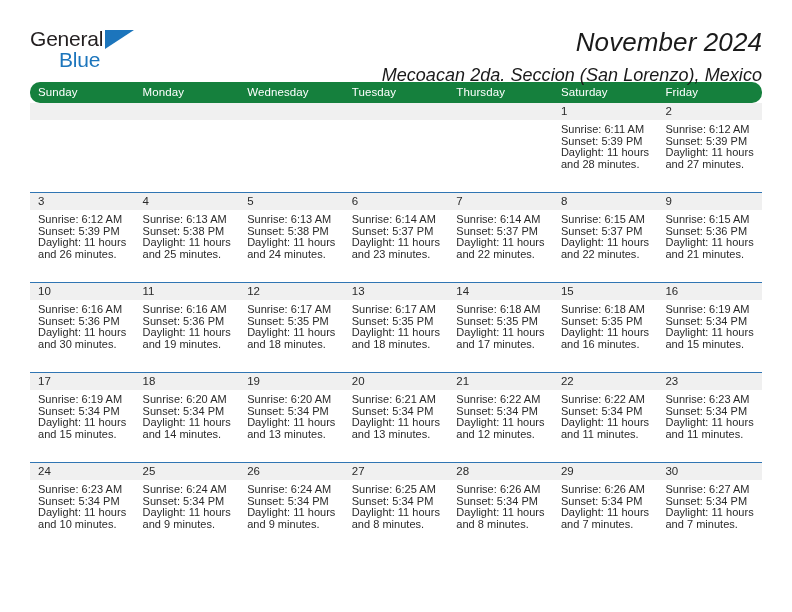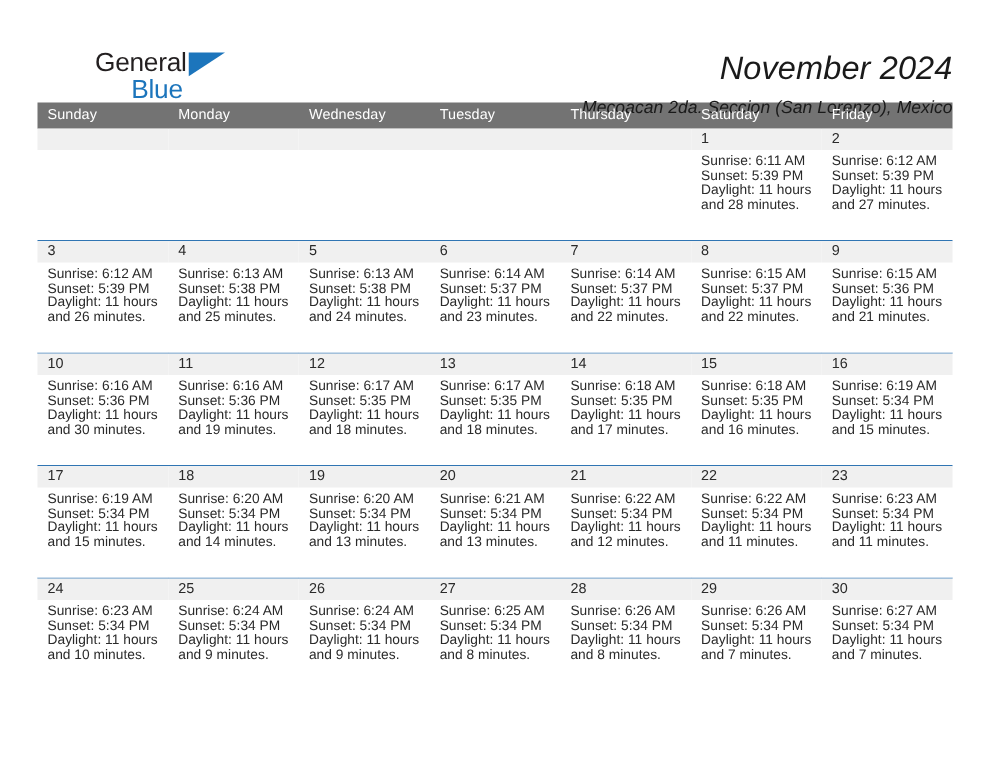--- a/index.html
+++ b/index.html
@@ -20,24 +20,23 @@
     height: 612px;
     box-sizing: border-box;
     padding: 0 30px;
   }
 
   
   .top {
     display: flex;
     justify-content: space-between;
     align-items: flex-start;
-    padding-top: 40px;
+    padding-top: 28px;
     height: 74px;
     box-sizing: border-box;
-    margin-left: 46px;
   }
   .logo {
     position: relative;
     width: 112px;
     height: 44px;
     line-height: 1;
     user-select: none;
   }
   .logo-general {
     position: absolute;
@@ -72,35 +71,36 @@
     font-style: italic;
   }
   .cal-title {
     font-size: 26px;
     font-weight: 400;
     color: #1a1a1a;
     line-height: 1.08;
     letter-spacing: 0.1px;
   }
   .cal-subtitle {
-    font-size: 14px;
+    font-size: 18px;
     font-weight: 400;
     color: #1a1a1a;
     margin-top: 9px;
     letter-spacing: 0.05px;
   }
 
   
   .calendar {
     width: 732px;
     margin-top: 8px;
   }
   .dow-row {
     display: flex;
-    background: #737373;
+    background: #15803d;
+    border-radius: 10px;
   }
   .dow {
     flex: 1 1 0;
     box-sizing: border-box;
     padding: 4px 0 4px 8px;
     font-size: 11.5px;
     color: #ffffff;
     height: 21px;
     line-height: 13px;
     letter-spacing: 0.1px;

